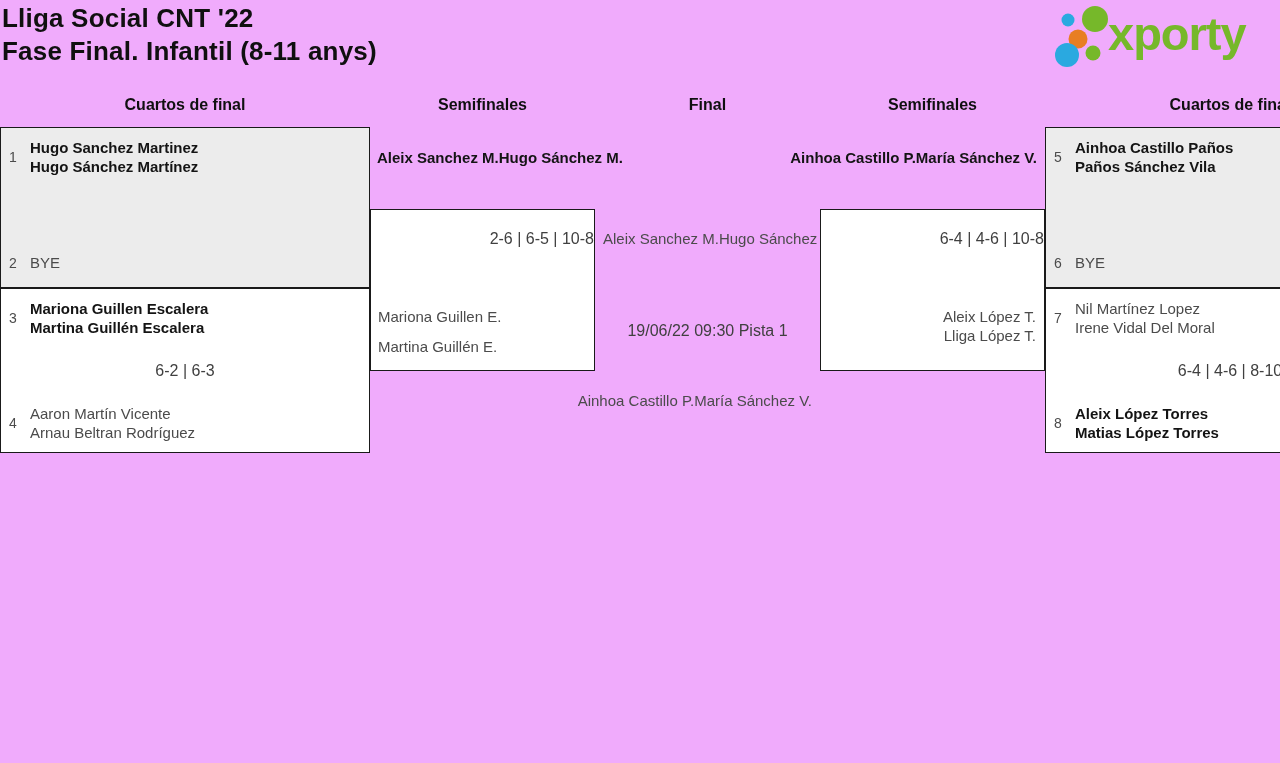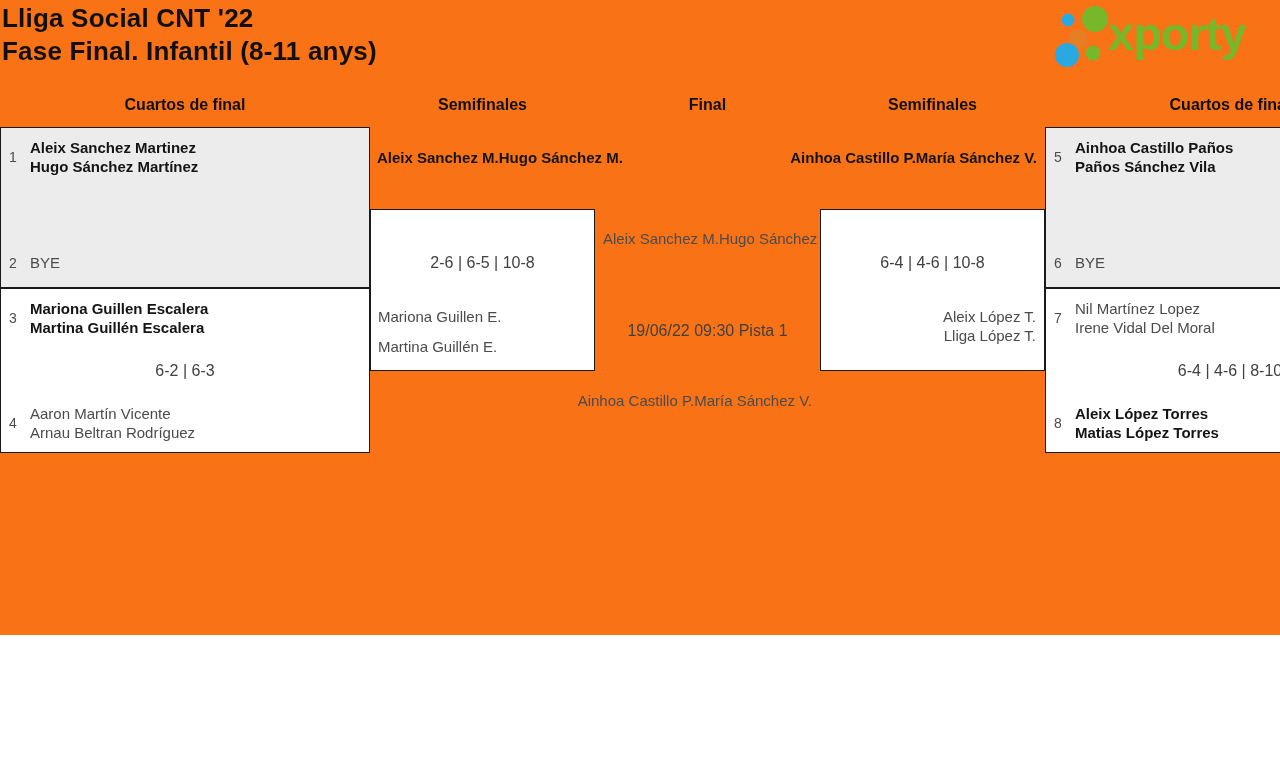--- a/index.html
+++ b/index.html
@@ -1,17 +1,17 @@
 <!DOCTYPE html>
 <html><head>
 <meta charset="utf-8">
 <style>
   html,body{margin:0;padding:0;background:#fff;}
   .page{
-    position:relative;width:1280px;height:635px;background:#f97316;
+    position:relative;width:1280px;height:763px;background:#f0abfc;
     font-family:"Liberation Sans",sans-serif;overflow:hidden;color:#141414;
   }
   
   .title-block{position:absolute;left:2px;top:2px;}
   .title-line{font-size:26px;line-height:33px;font-weight:700;color:#101010;letter-spacing:.2px;white-space:nowrap;}
   .logo{position:absolute;left:1046px;top:4px;width:234px;height:68px;cursor:pointer;}
   
   .round-header{position:absolute;top:96px;height:22px;font-size:16px;font-weight:700;color:#101010;text-align:center;white-space:nowrap;}
   .rh-qf-l{left:0;width:370px;}
   .rh-sf-l{left:370px;width:225px;}
@@ -32,21 +32,21 @@
   .team-row{position:absolute;left:8px;right:8px;display:flex;align-items:center;}
   .row-top{top:10px;}
   .row-bottom{bottom:10px;}
   .row-bottom-bye{bottom:15px;}
   .seed{flex:0 0 21px;width:21px;font-size:14px;color:#4b4b4b;}
   .names{display:flex;flex-direction:column;min-width:0;}
   .nline{font-size:15px;line-height:19px;white-space:nowrap;}
   .winner .nline{font-weight:700;color:#141414;}
   .loser .nline{font-weight:400;color:#4b4b4b;}
   .score-center{position:absolute;left:0;right:0;top:50%;transform:translateY(-50%);text-align:center;font-size:16px;color:#404040;white-space:nowrap;}
-  .sf-score{position:absolute;left:0;right:0;top:44px;text-align:center;font-size:16px;color:#404040;white-space:nowrap;}
+  .sf-score{position:absolute;left:0;right:0;top:20px;text-align:right;font-size:16px;color:#404040;white-space:nowrap;}
   .sf-loser{position:absolute;top:97px;}
   .sf-loser.at-left{left:7px;gap:11px;}
   .sf-loser.at-right{right:8px;text-align:right;}
   
   .float-names{position:absolute;display:flex;flex-direction:row;}
   .sf1-winner{left:377px;top:148px;}
   .sf2-winner{right:243px;top:148px;text-align:right;align-items:flex-end;}
   .final-team1{left:603px;top:229px;}
   .final-team2{right:468px;top:391px;text-align:right;align-items:flex-end;}
   .final-schedule{position:absolute;left:595px;width:225px;top:322px;text-align:center;font-size:16px;color:#404040;white-space:nowrap;}
@@ -76,21 +76,21 @@
   <div class="round-header rh-qf-l">Cuartos de final</div>
   <div class="round-header rh-sf-l">Semifinales</div>
   <div class="round-header rh-final">Final</div>
   <div class="round-header rh-sf-r">Semifinales</div>
   <div class="round-header rh-qf-r">Cuartos de final</div>
 
   <div class="box shaded qf qf-top">
     <div class="team-row row-top">
       <span class="seed">1</span>
       <span class="names winner">
-        <span class="nline">Aleix Sanchez Martinez</span>
+        <span class="nline">Hugo Sanchez Martinez</span>
         <span class="nline">Hugo Sánchez Martínez</span>
       </span>
     </div>
     <div class="team-row row-bottom-bye">
       <span class="seed">2</span>
       <span class="names loser">
         <span class="nline">BYE</span>
       </span>
     </div>
   </div>

